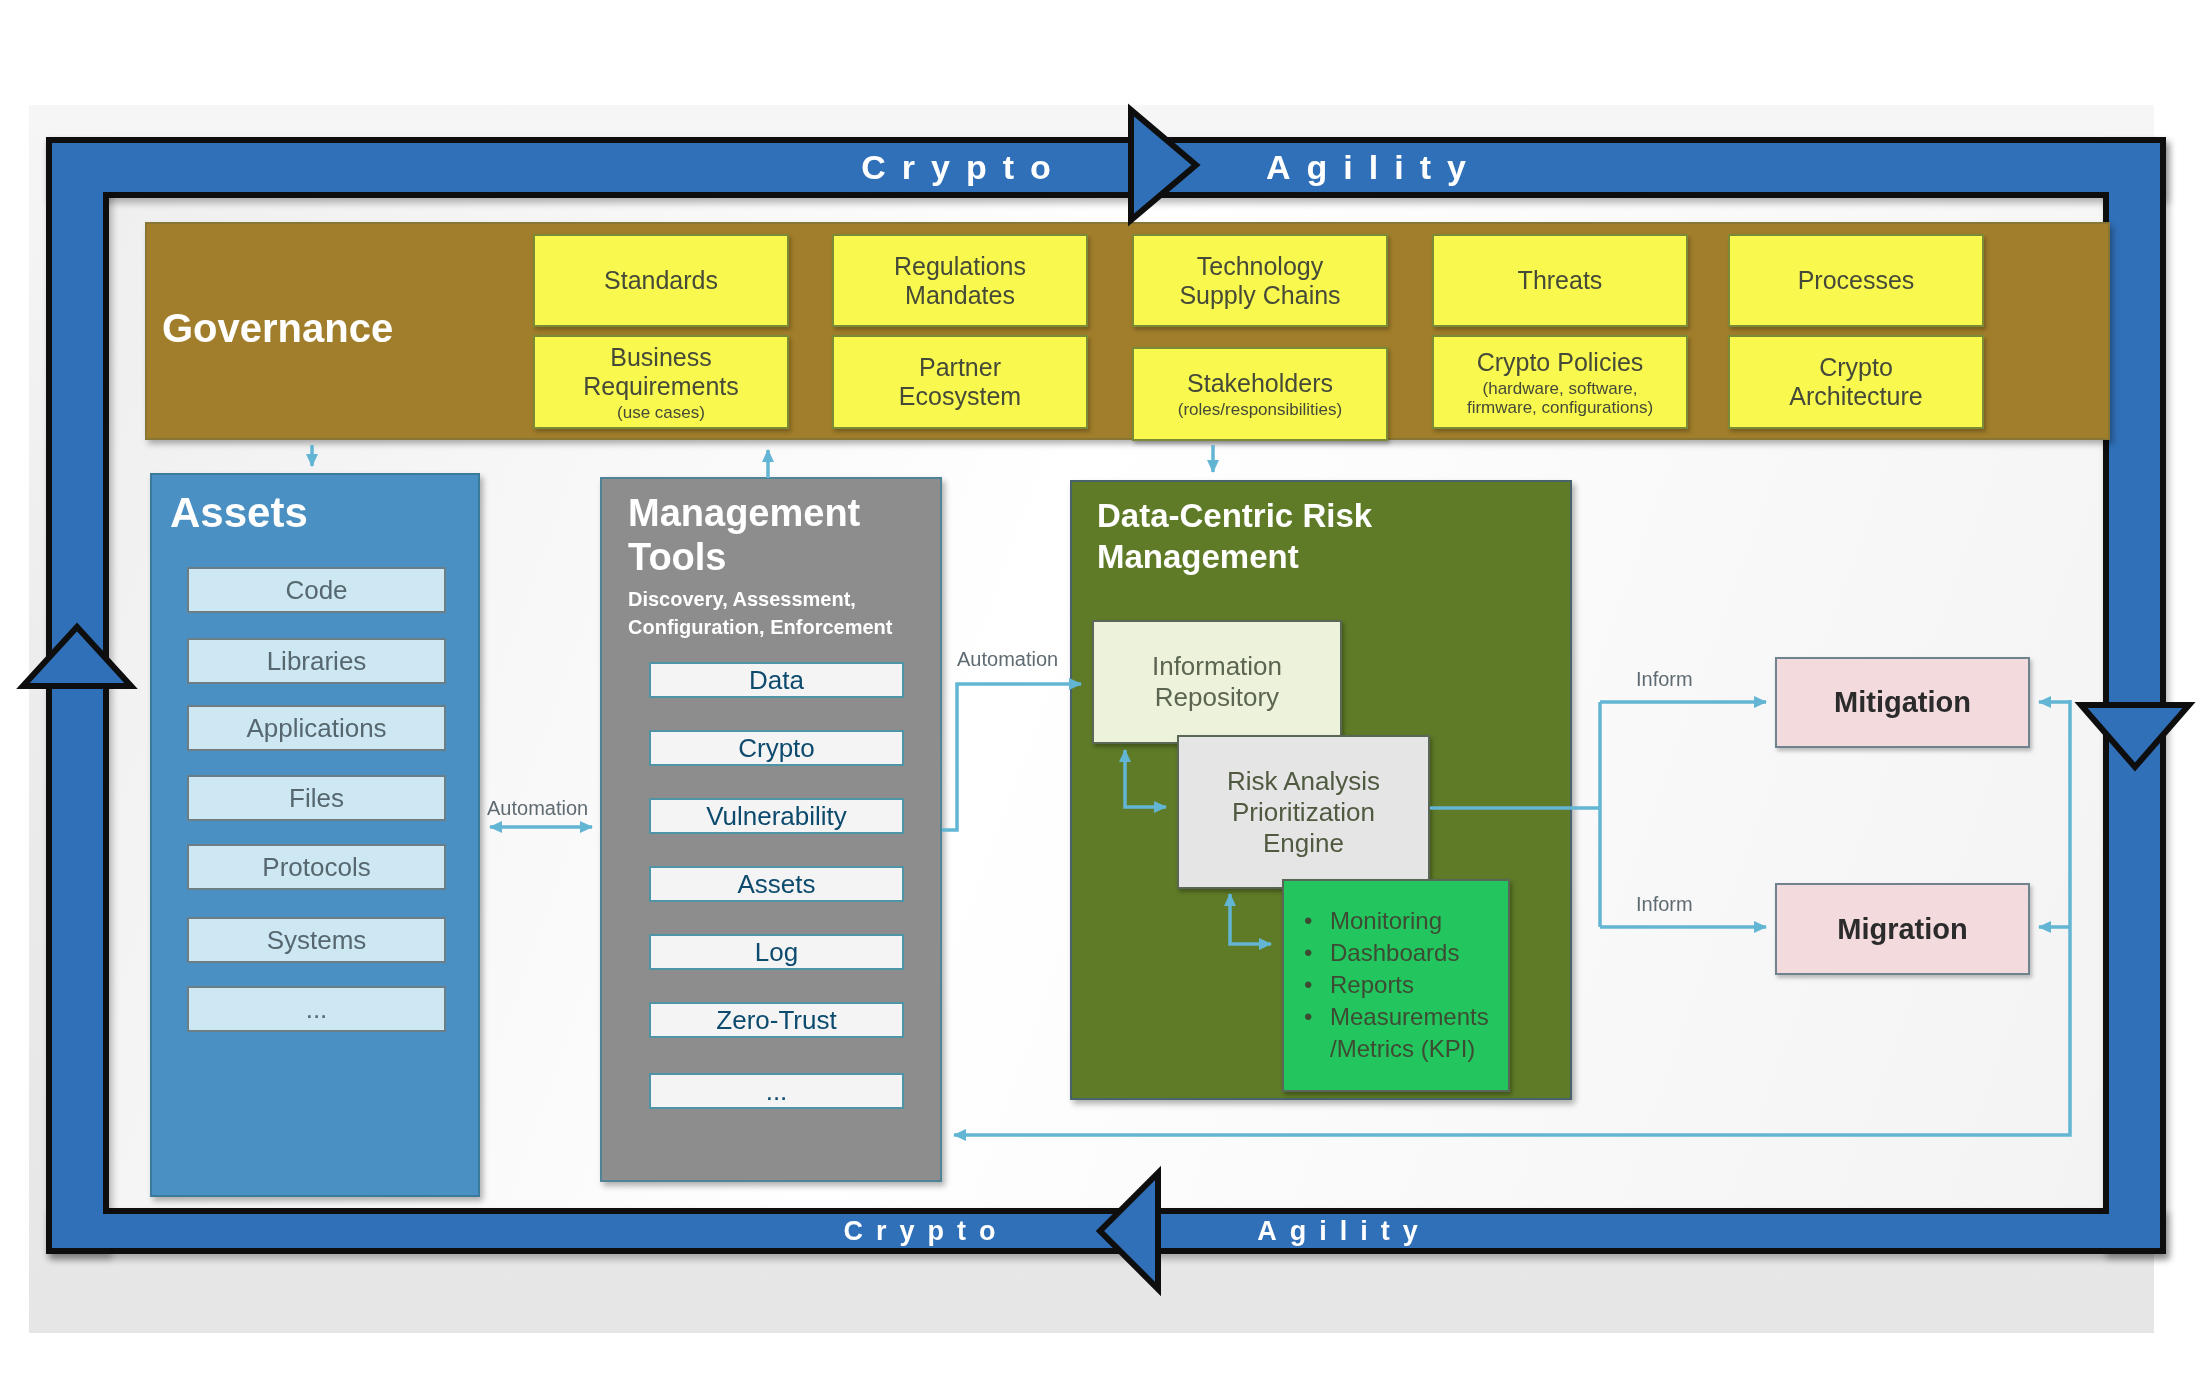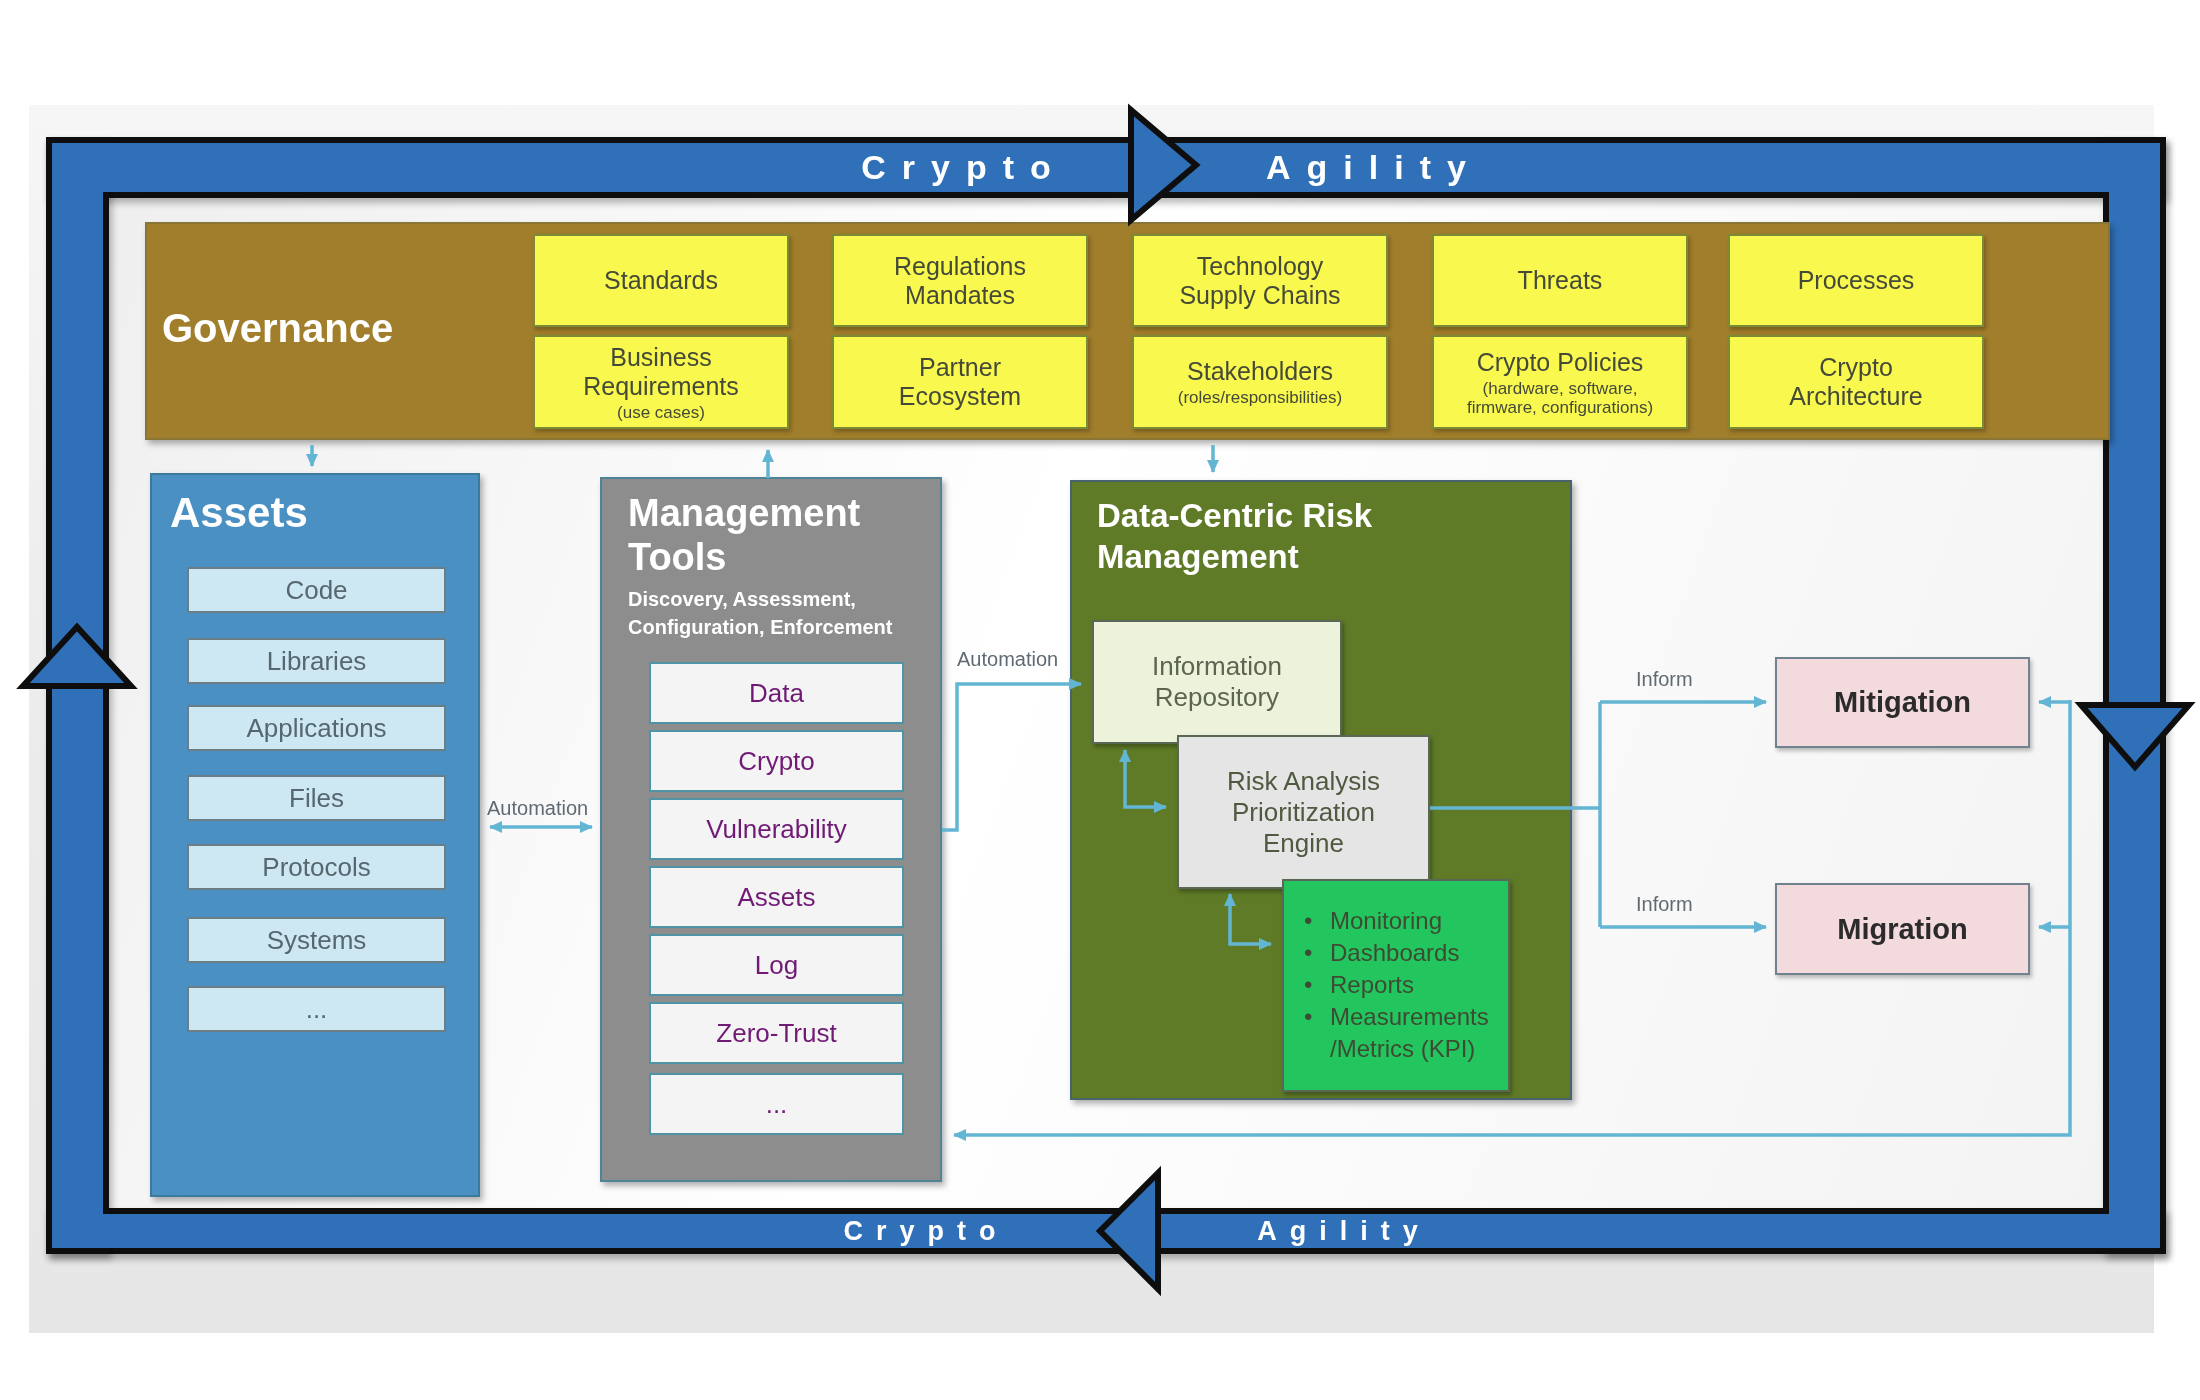--- a/index.html
+++ b/index.html
@@ -33,22 +33,22 @@
   #assets-panel{left:150px;top:473px;width:330px;height:724px;background:#4a90c2;
     border:2px solid #3c7a9c;box-sizing:border-box;box-shadow:3px 4px 6px rgba(0,0,0,0.3);}
   #assets-title{left:18px;top:14px;font-size:42px;}
   .asset-item{left:35px;width:259px;height:46px;background:#cde8f2;border:2px solid #6b7d85;
     box-sizing:border-box;color:#56676f;font-size:26px;display:flex;align-items:center;justify-content:center;}
   #tools-panel{left:600px;top:477px;width:342px;height:705px;background:#8d8d8d;
     border:2px solid #4f8496;box-sizing:border-box;box-shadow:3px 4px 6px rgba(0,0,0,0.3);}
   #tools-title{left:26px;top:12px;font-size:38px;line-height:44px;white-space:pre-line;}
   #tools-subtitle{left:26px;top:106px;width:280px;font-size:20px;line-height:28px;font-weight:bold;
     color:#ffffff;white-space:pre-line;}
-  .tool-item{left:47px;width:255px;height:62px;background:#f4f4f4;border:2px solid #4d95a6;
-    box-sizing:border-box;color:#701a75;font-size:26px;display:flex;align-items:center;justify-content:center;}
+  .tool-item{left:47px;width:255px;height:36px;background:#f4f4f4;border:2px solid #4d95a6;
+    box-sizing:border-box;color:#0c4a6e;font-size:26px;display:flex;align-items:center;justify-content:center;}
   
   #risk-panel{left:1070px;top:480px;width:502px;height:620px;background:#5f7b27;
     border:2px solid #47646c;box-sizing:border-box;box-shadow:3px 4px 6px rgba(0,0,0,0.3);}
   #risk-title{left:25px;top:13px;font-size:33px;line-height:41px;white-space:pre-line;}
   #repo-box{left:20px;top:138px;width:250px;height:124px;background:#ecf3da;border:2px solid #5a6757;
     box-sizing:border-box;color:#5b6551;font-size:26px;line-height:31px;display:flex;align-items:center;
     justify-content:center;text-align:center;white-space:pre-line;box-shadow:2px 3px 4px rgba(0,0,0,0.3);}
   #engine-box{left:105px;top:253px;width:253px;height:154px;background:#e5e5e5;border:2px solid #5a6757;
     box-sizing:border-box;color:#4f5a40;font-size:26px;line-height:31px;display:flex;align-items:center;
     justify-content:center;text-align:center;white-space:pre-line;box-shadow:2px 3px 4px rgba(0,0,0,0.3);}
@@ -111,21 +111,21 @@
 
     <div class="abs gov-box gov-row2" style="left:386px;">
         <div class="lbl">Business
 Requirements</div>
         <div class="sub">(use cases)</div>
       </div>
     <div class="abs gov-box gov-row2" style="left:685px;">
         <div class="lbl">Partner
 Ecosystem</div>
       </div>
-    <div class="abs gov-box gov-row2" style="left:985px;">
+    <div class="abs gov-box gov-row2" style="left:985px;margin-top:12px;">
         <div class="lbl">Stakeholders</div>
         <div class="sub">(roles/responsibilities)</div>
       </div>
     <div class="abs gov-box gov-row2" style="left:1285px;">
         <div class="lbl">Crypto Policies</div>
         <div class="sub" style="width:220px;">(hardware, software, firmware, configurations)</div>
       </div>
     <div class="abs gov-box gov-row2" style="left:1581px;">
         <div class="lbl">Crypto
 Architecture</div>

